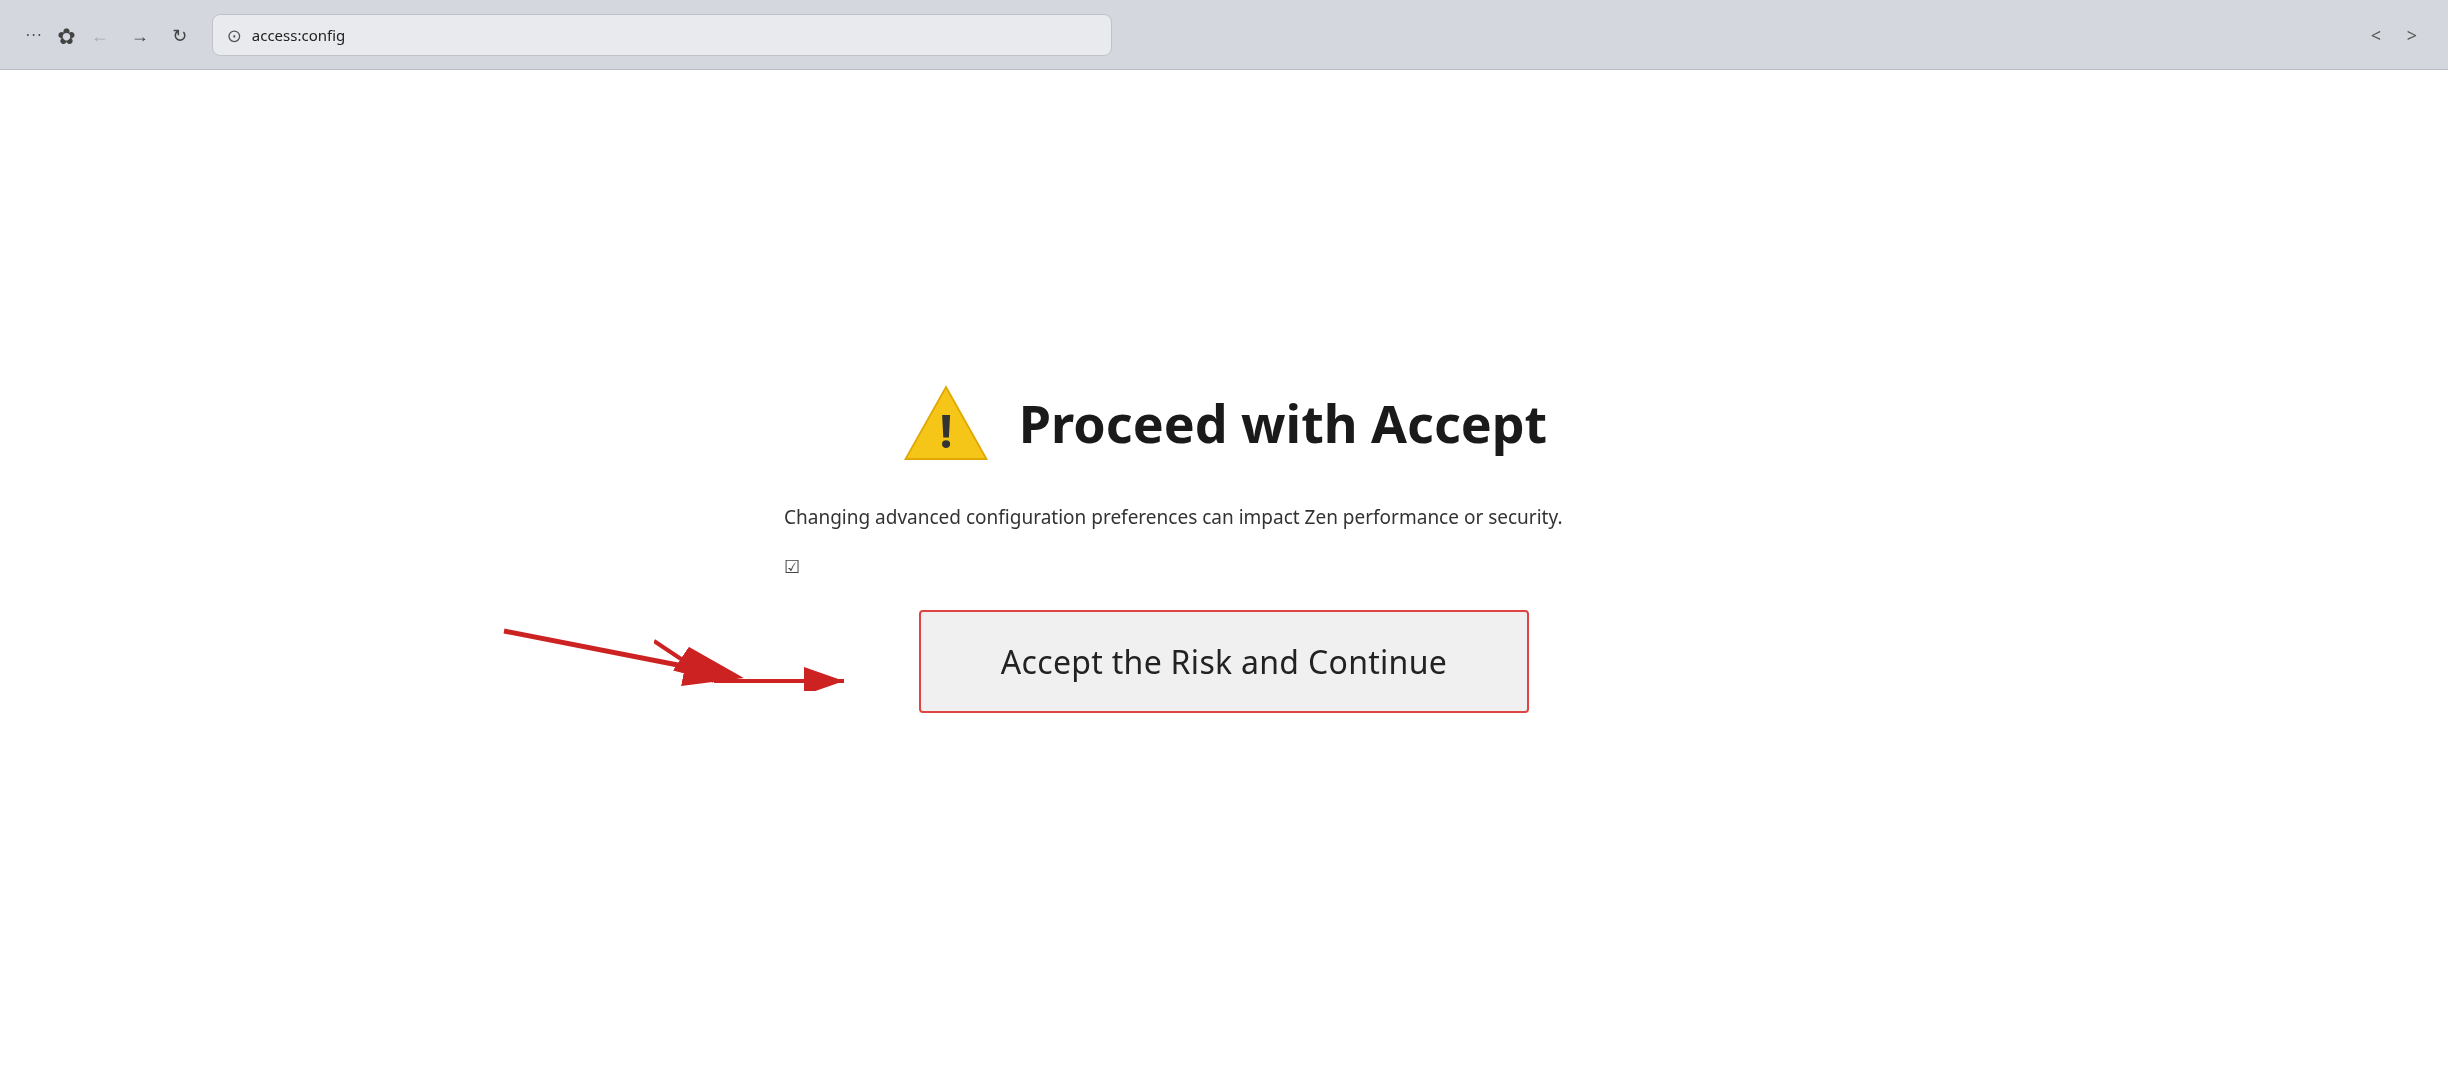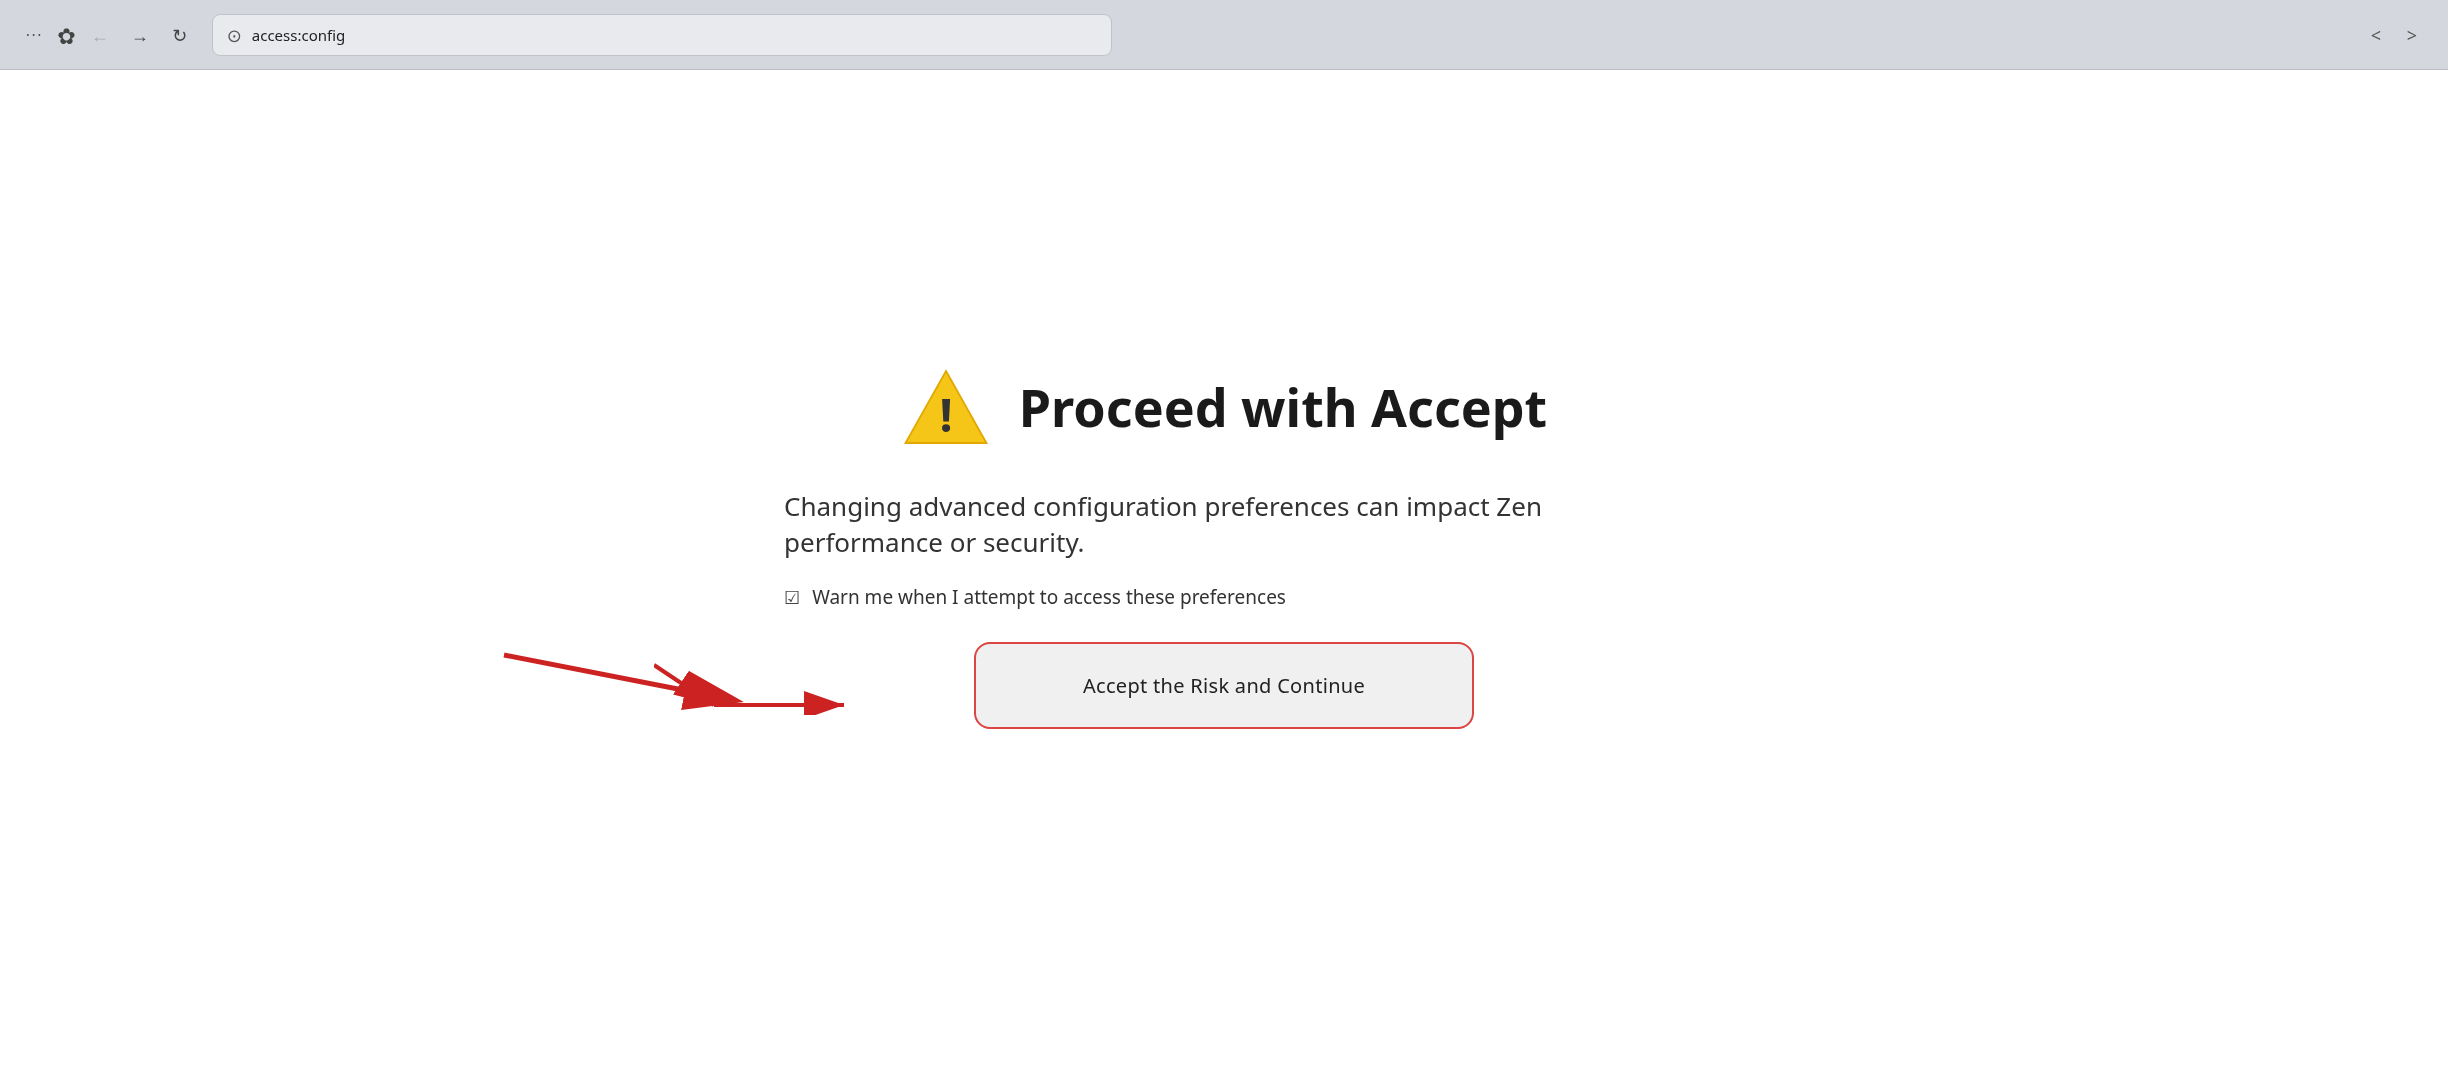--- a/index.html
+++ b/index.html
@@ -142,21 +142,21 @@
       flex-shrink: 0;
     }
 
     .page-title {
       font-size: 52px;
       font-weight: 700;
       color: #1a1a1a;
     }
 
     .description-text {
-      font-size: 26px;
+      font-size: 19px;
       color: #333;
       margin-bottom: 24px;
       text-align: left;
       width: 100%;
       padding-left: 10px;
     }
 
     .checkbox-row {
       display: flex;
       align-items: center;
@@ -187,23 +187,23 @@
     .red-arrow {
       position: absolute;
       left: -120px;
       top: 50%;
       transform: translateY(-50%);
     }
 
     .accept-button {
       background: #f0f0f0;
       border: 2.5px solid #d44;
-      border-radius: 16px;
+      border-radius: 4px;
       padding: 28px 80px;
-      font-size: 20px;
+      font-size: 32px;
       color: #222;
       cursor: pointer;
       font-family: inherit;
       letter-spacing: 0.3px;
       transition: background 0.1s;
       min-width: 500px;
     }
   </style>
 </head>
 <body>
@@ -243,21 +243,20 @@
         <polygon points="50,5 95,85 5,85" fill="#F5C518" stroke="#e0a800" stroke-width="2"></polygon>
         <text x="50" y="73" text-anchor="middle" font-size="52" font-weight="bold" fill="#333">!</text>
       </svg>
       <span class="page-title">Proceed with Accept</span>
     </div>
 
     <div class="description-text">Changing advanced configuration preferences can impact Zen performance or security.</div>
 
     <div class="checkbox-row">
       <span class="checkbox-icon">☑</span>
-      <span class="checkbox-label">Warn me when I attempt to access these preferences</span>
     </div>
 
     <div class="accept-button-wrapper">
 
       <svg class="red-arrow" width="200" height="60" viewBox="0 0 200 60" xmlns="http://www.w3.org/2000/svg">
         <defs>
           <marker id="arrowhead" markerWidth="10" markerHeight="7" refX="10" refY="3.5" orient="auto">
             <polygon points="0 0, 10 3.5, 0 7" fill="#cc2222"></polygon>
           </marker>
         </defs>

